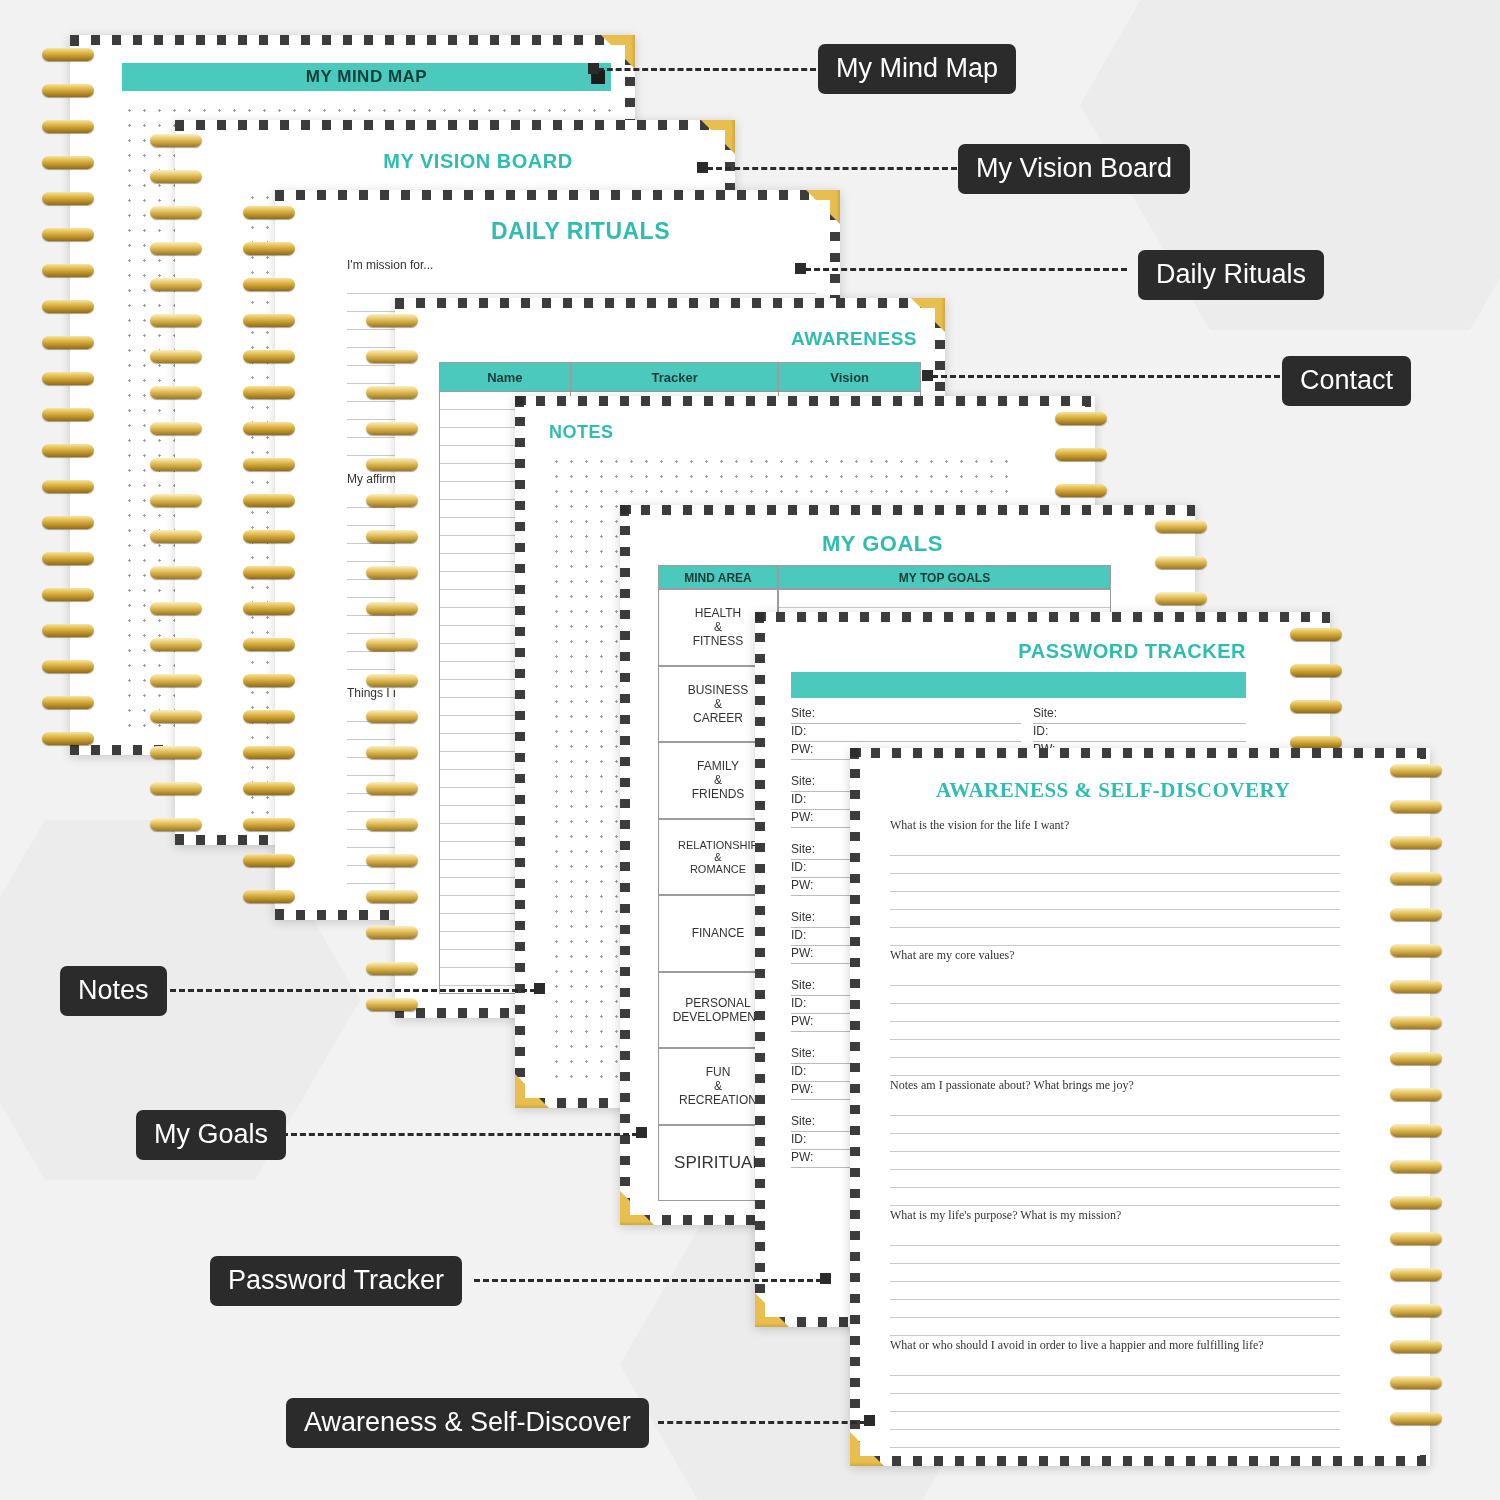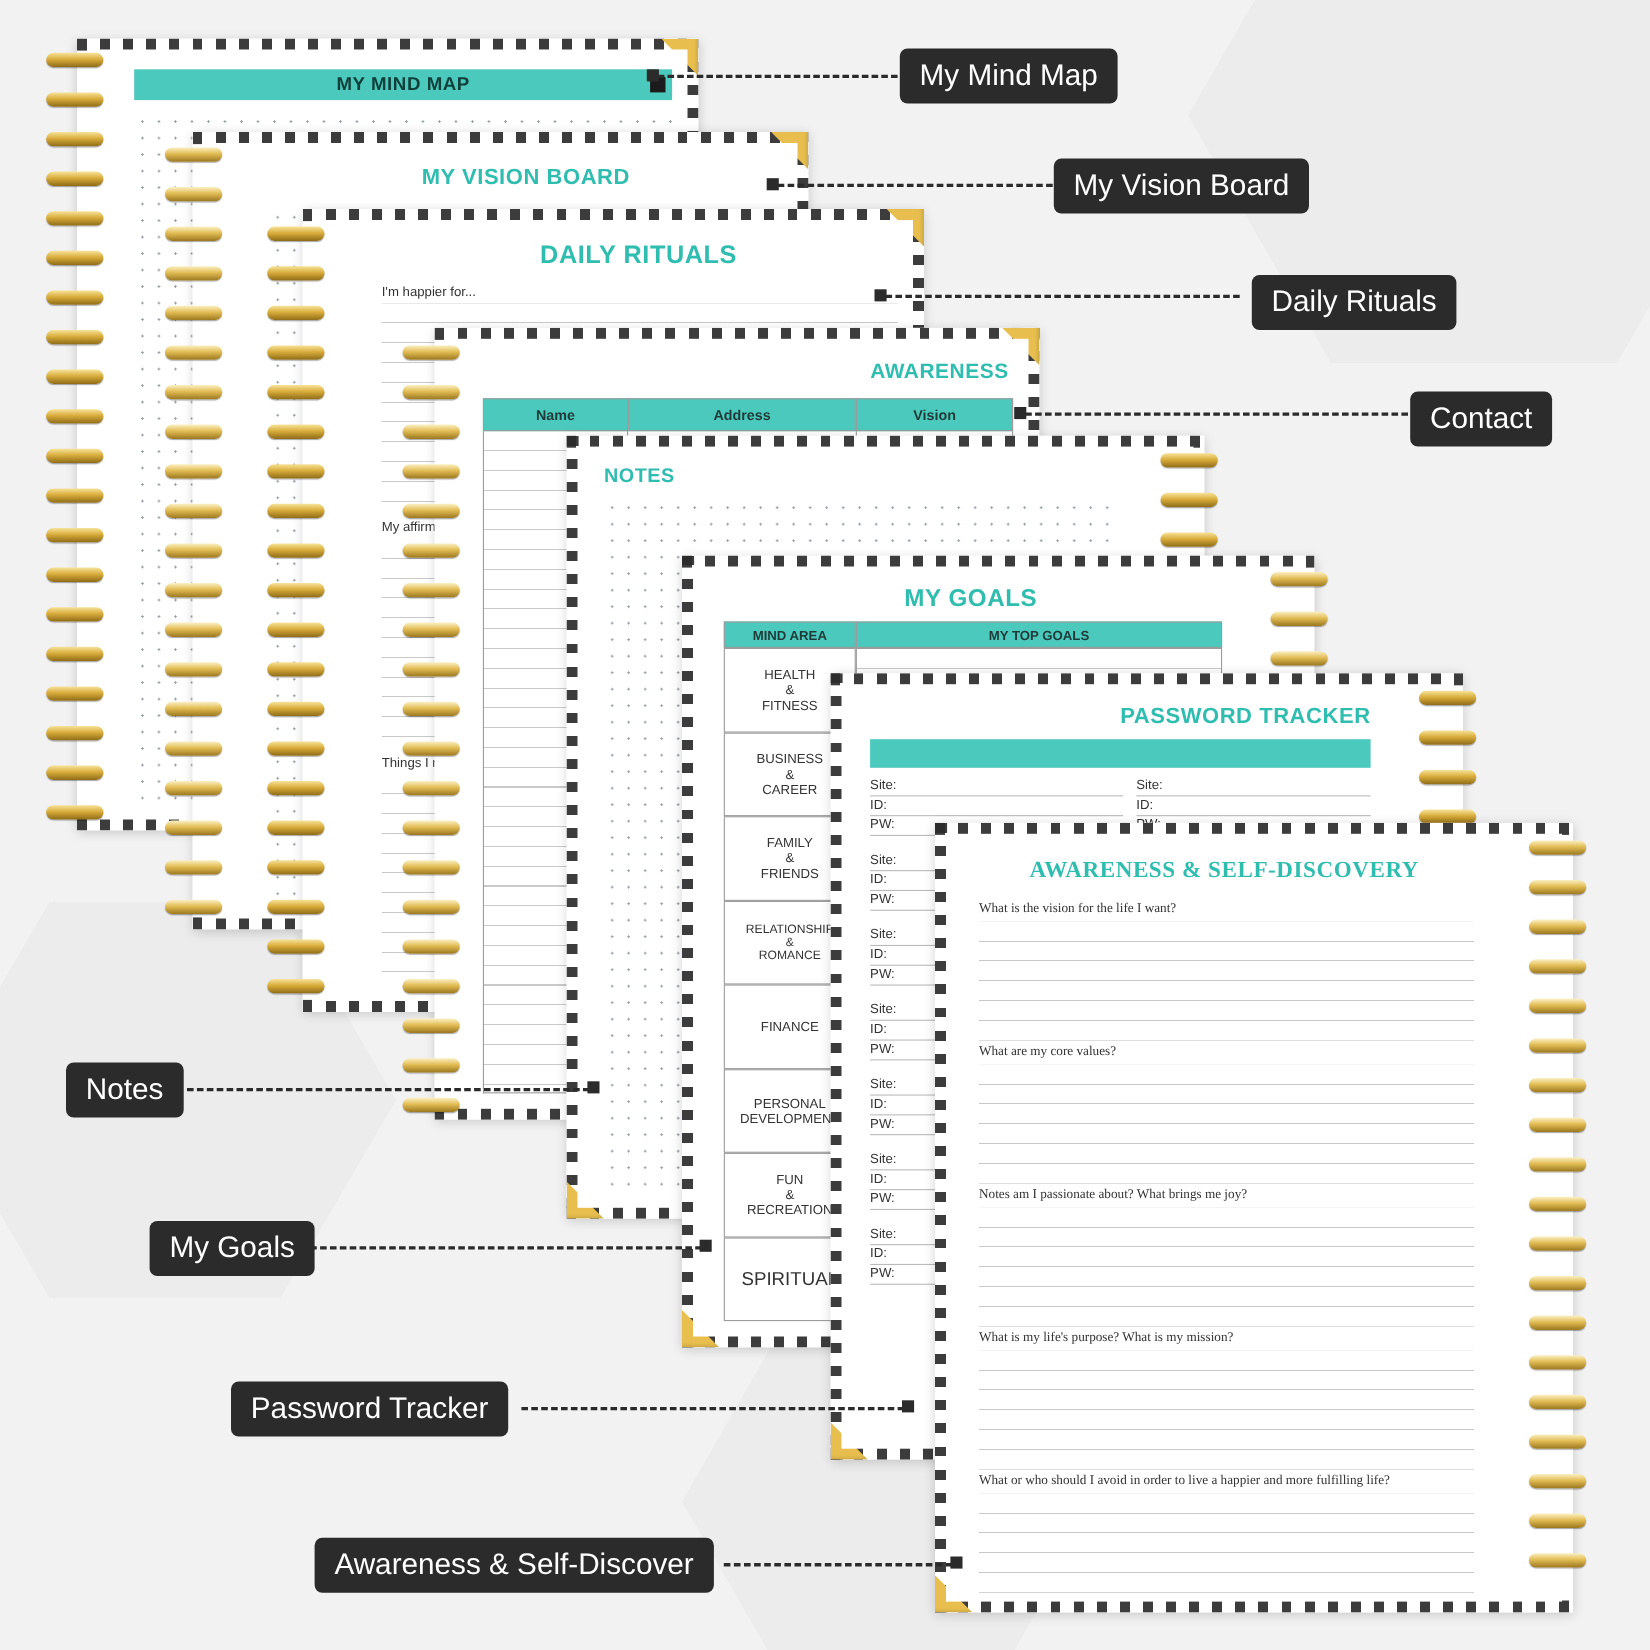--- a/index.html
+++ b/index.html
@@ -166,21 +166,21 @@
     <div class="ring flip" style="top:692px"></div>
 </div>
 
 <div class="page" style="left:275px;top:190px;width:565px;height:730px;">
   <div class="edge top"></div>
   <div class="edge bottom"></div>
   <div class="edge-v right"></div>
   <div class="gold-corner gc-tr"></div>
   <div class="inner">
     <div class="title" style="position:absolute;left:60px;right:14px;top:18px;font-size:23px;">DAILY RITUALS</div>
-    <div class="small" style="position:absolute;left:62px;top:58px;">I'm happier for...</div>
+    <div class="small" style="position:absolute;left:62px;top:58px;">I'm mission for...</div>
     <div class="lines" style="position:absolute;left:62px;right:14px;top:76px;height:190px;"></div>
     <div class="small" style="position:absolute;left:62px;top:272px;">My affirmations</div>
     <div class="lines" style="position:absolute;left:62px;right:14px;top:290px;height:190px;"></div>
     <div class="small" style="position:absolute;left:62px;top:486px;">Things I need</div>
     <div class="lines" style="position:absolute;left:62px;right:14px;top:504px;bottom:14px;"></div>
   </div>
 </div>
 <div class="spiral" style="left:243px;top:198px;height:720px;">
   <div class="ring" style="top:8px"></div>
     <div class="ring" style="top:44px"></div>
@@ -207,21 +207,21 @@
 <div class="page" style="left:395px;top:298px;width:550px;height:720px;">
   <div class="edge top"></div>
   <div class="edge bottom"></div>
   <div class="edge-v right"></div>
   <div class="gold-corner gc-tr"></div>
   <div class="inner">
     <div class="title" style="position:absolute;right:18px;top:20px;font-size:19px;text-align:right;">AWARENESS</div>
     <div style="position:absolute;left:34px;right:14px;top:54px;bottom:14px;display:flex;flex-direction:column;">
       <div style="display:flex;height:30px;">
         <div class="tbl-head cellborder" style="flex:1.2;line-height:30px;">Name</div>
-        <div class="tbl-head cellborder" style="flex:1.9;line-height:30px;">Address</div>
+        <div class="tbl-head cellborder" style="flex:1.9;line-height:30px;">Tracker</div>
         <div class="tbl-head cellborder" style="flex:1.3;line-height:30px;">Vision</div>
       </div>
       <div style="flex:1;display:flex;border:1px solid #9c9c9c;border-top:none;">
         <div class="lines" style="flex:1.2;border-right:1px solid #9c9c9c;"></div>
         <div class="lines" style="flex:1.9;border-right:1px solid #9c9c9c;"></div>
         <div class="lines" style="flex:1.3;"></div>
       </div>
     </div>
   </div>
 </div>

